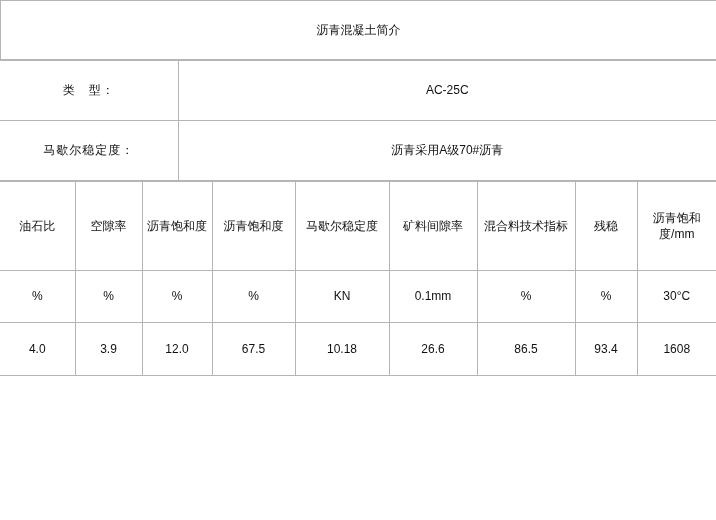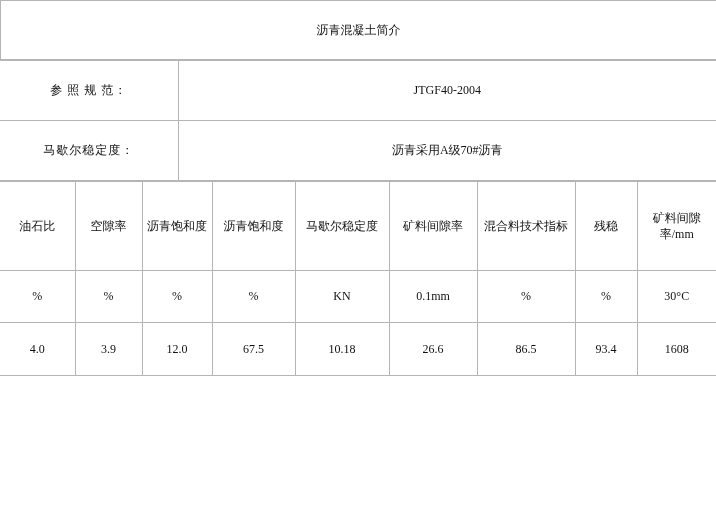--- a/index.html
+++ b/index.html
@@ -26,21 +26,20 @@
     table-layout: fixed;
   }
   table.grid td {
     border: 1px solid #b5b5b5;
     font-size: 12px;
     text-align: center;
     vertical-align: middle;
     padding: 2px 4px;
     line-height: 1.35;
     color: #111;
-    font-family: Liberation Serif, serif;
   }
   td.label {
     text-align: left;
     padding-left: 10px;
     letter-spacing: 1px;
   }
   .title-row td {
     height: 54px;
     font-size: 13px;
     border-left: none;
@@ -94,22 +93,22 @@
     </tbody>
   </table>
 
   <table class="grid">
     <colgroup>
       <col style="width:178px">
       <col style="width:538px">
     </colgroup>
     <tbody>
       <tr class="info-row">
-        <td class="label">参 照 规 范：</td>
-        <td>JTGF40-2004</td>
+        <td class="label">类　型：</td>
+        <td>AC-25C</td>
       </tr>
       <tr class="info-row">
         <td class="label">马歇尔稳定度：</td>
         <td>沥青采用A级70#沥青</td>
       </tr>
     </tbody>
   </table>
 
   <table class="grid">
     <colgroup>
@@ -126,21 +125,21 @@
     <tbody>
       <tr class="head-row">
         <td>油石比</td>
         <td>空隙率</td>
         <td>沥青饱和度</td>
         <td>沥青饱和度</td>
         <td>马歇尔稳定度</td>
         <td>矿料间隙率</td>
         <td>混合料技术指标</td>
         <td>残稳</td>
-        <td>矿料间隙率/mm</td>
+        <td>沥青饱和度/mm</td>
       </tr>
       <tr class="unit-row">
         <td>%</td>
         <td>%</td>
         <td>%</td>
         <td>%</td>
         <td>KN</td>
         <td>0.1mm</td>
         <td>%</td>
         <td>%</td>

